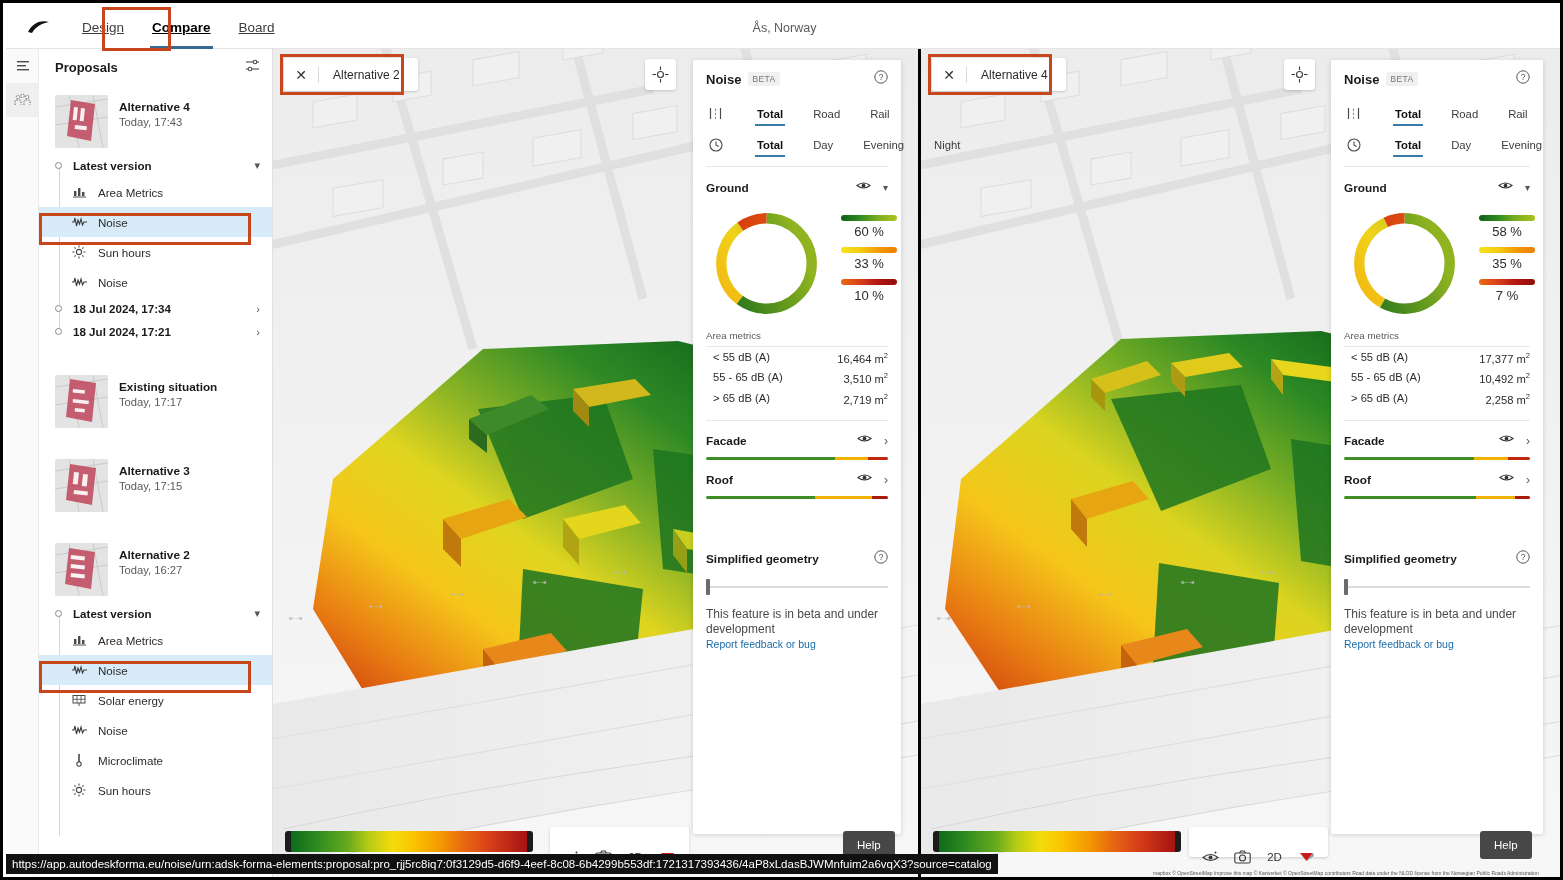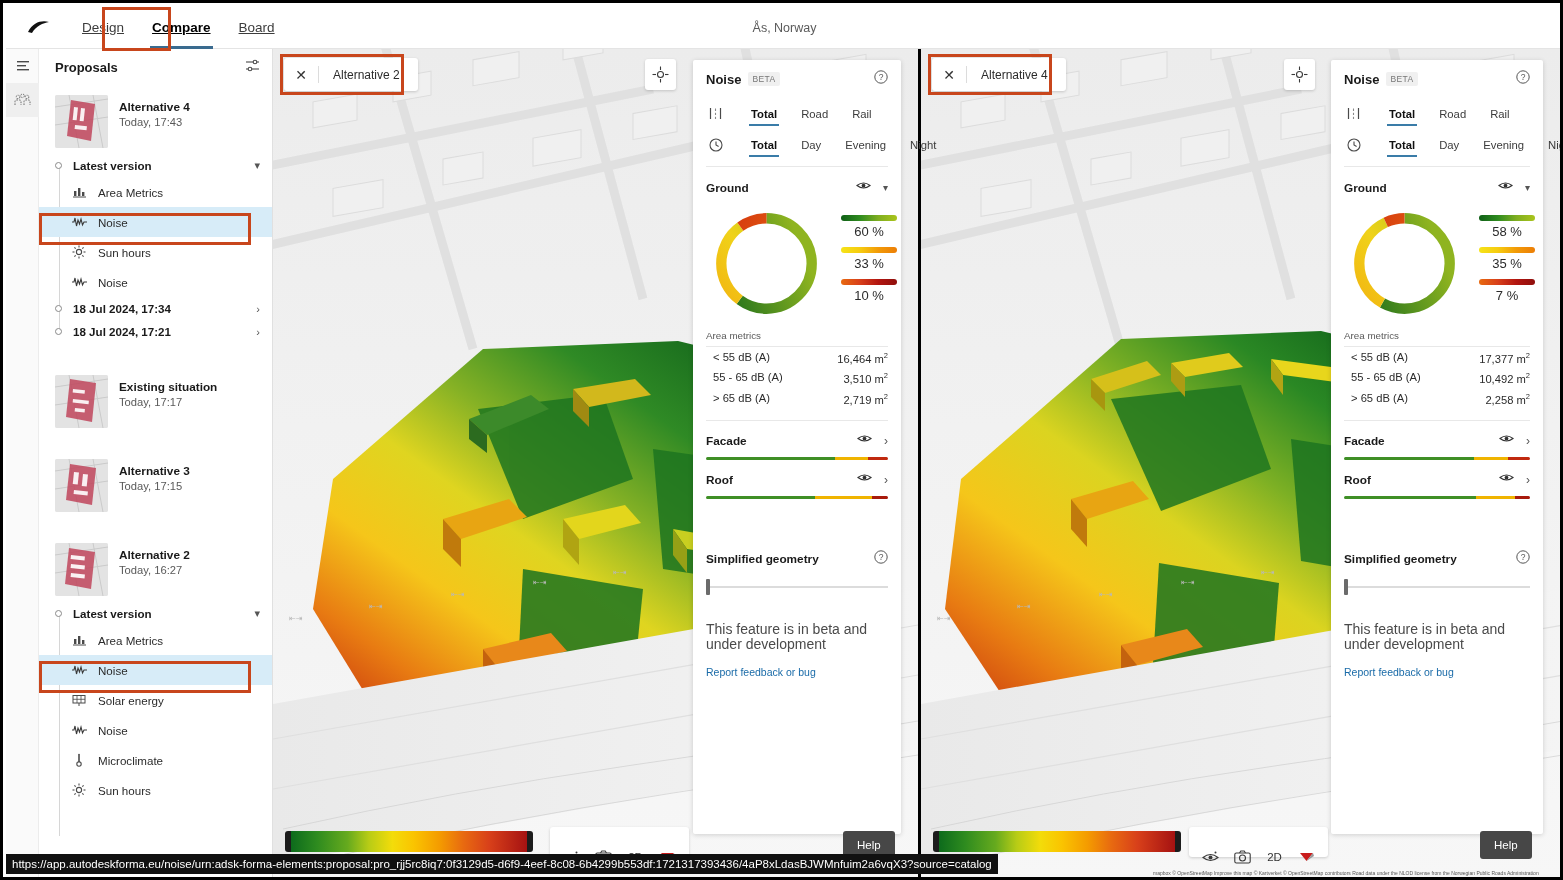--- a/index.html
+++ b/index.html
@@ -216,21 +216,21 @@
 
   .p-head { display: flex; align-items: center; height: 38px; }
   .p-title { font-size: 13px; font-weight: bold; color: #1a1a1a; }
   .p-beta {
     margin-left: 7px; font-size: 8.5px; color: #767676;
     background: #f0f0f0; padding: 2px 4px; border-radius: 2px;
     letter-spacing: .4px;
   }
   .p-help { margin-left: auto; cursor: pointer; }
 
-  .p-tabrow { display: flex; align-items: center; height: 31px; gap: 10px; }
+  .p-tabrow { display: flex; align-items: center; height: 31px; gap: 16px; }
   .p-tabicon {
     width: 19px; flex: 0 0 19px; margin-right: 9px;
     display: flex; align-items: center; justify-content: center; color: #4a4a4a;
   }
   .p-tab {
     position: relative; font-size: 11.3px; color: #3c3c3c;
     padding: 0 7px; height: 26px; display: flex; align-items: center;
     cursor: pointer;
   }
   .p-tab.active { font-weight: bold; color: #111; }
@@ -277,22 +277,22 @@
   }
   .simp-title { font-size: 11.8px; font-weight: bold; color: #1a1a1a; }
   .slider-track {
     height: 1.5px; background: #dcdcdc; margin-top: 12px; position: relative;
   }
   .slider-thumb {
     position: absolute; left: 0; top: -7px;
     width: 4px; height: 16px; background: #6b6b6b; border-radius: 1px;
     cursor: pointer;
   }
-  .beta-note { font-size: 14px; color: #4a4a4a; margin-top: 34px; line-height: 15px; }
-  .beta-link { font-size: 10.5px; color: #1a6ba8; text-decoration: none; display: block; margin-top: 14px; }
+  .beta-note { font-size: 12px; color: #4a4a4a; margin-top: 19px; line-height: 15px; }
+  .beta-link { font-size: 10.5px; color: #1a6ba8; text-decoration: none; display: block; margin-top: 1px; }
 
   
   .statusbar {
     position: absolute; left: 3px; bottom: 3px;
     height: 20px; background: #111; color: #fff;
     display: flex; align-items: center; padding: 0 6px;
     font-size: 11.5px; z-index: 30;
     font-family: "Liberation Sans", sans-serif;
     white-space: nowrap; max-width: 1192px; overflow: hidden;
   }

